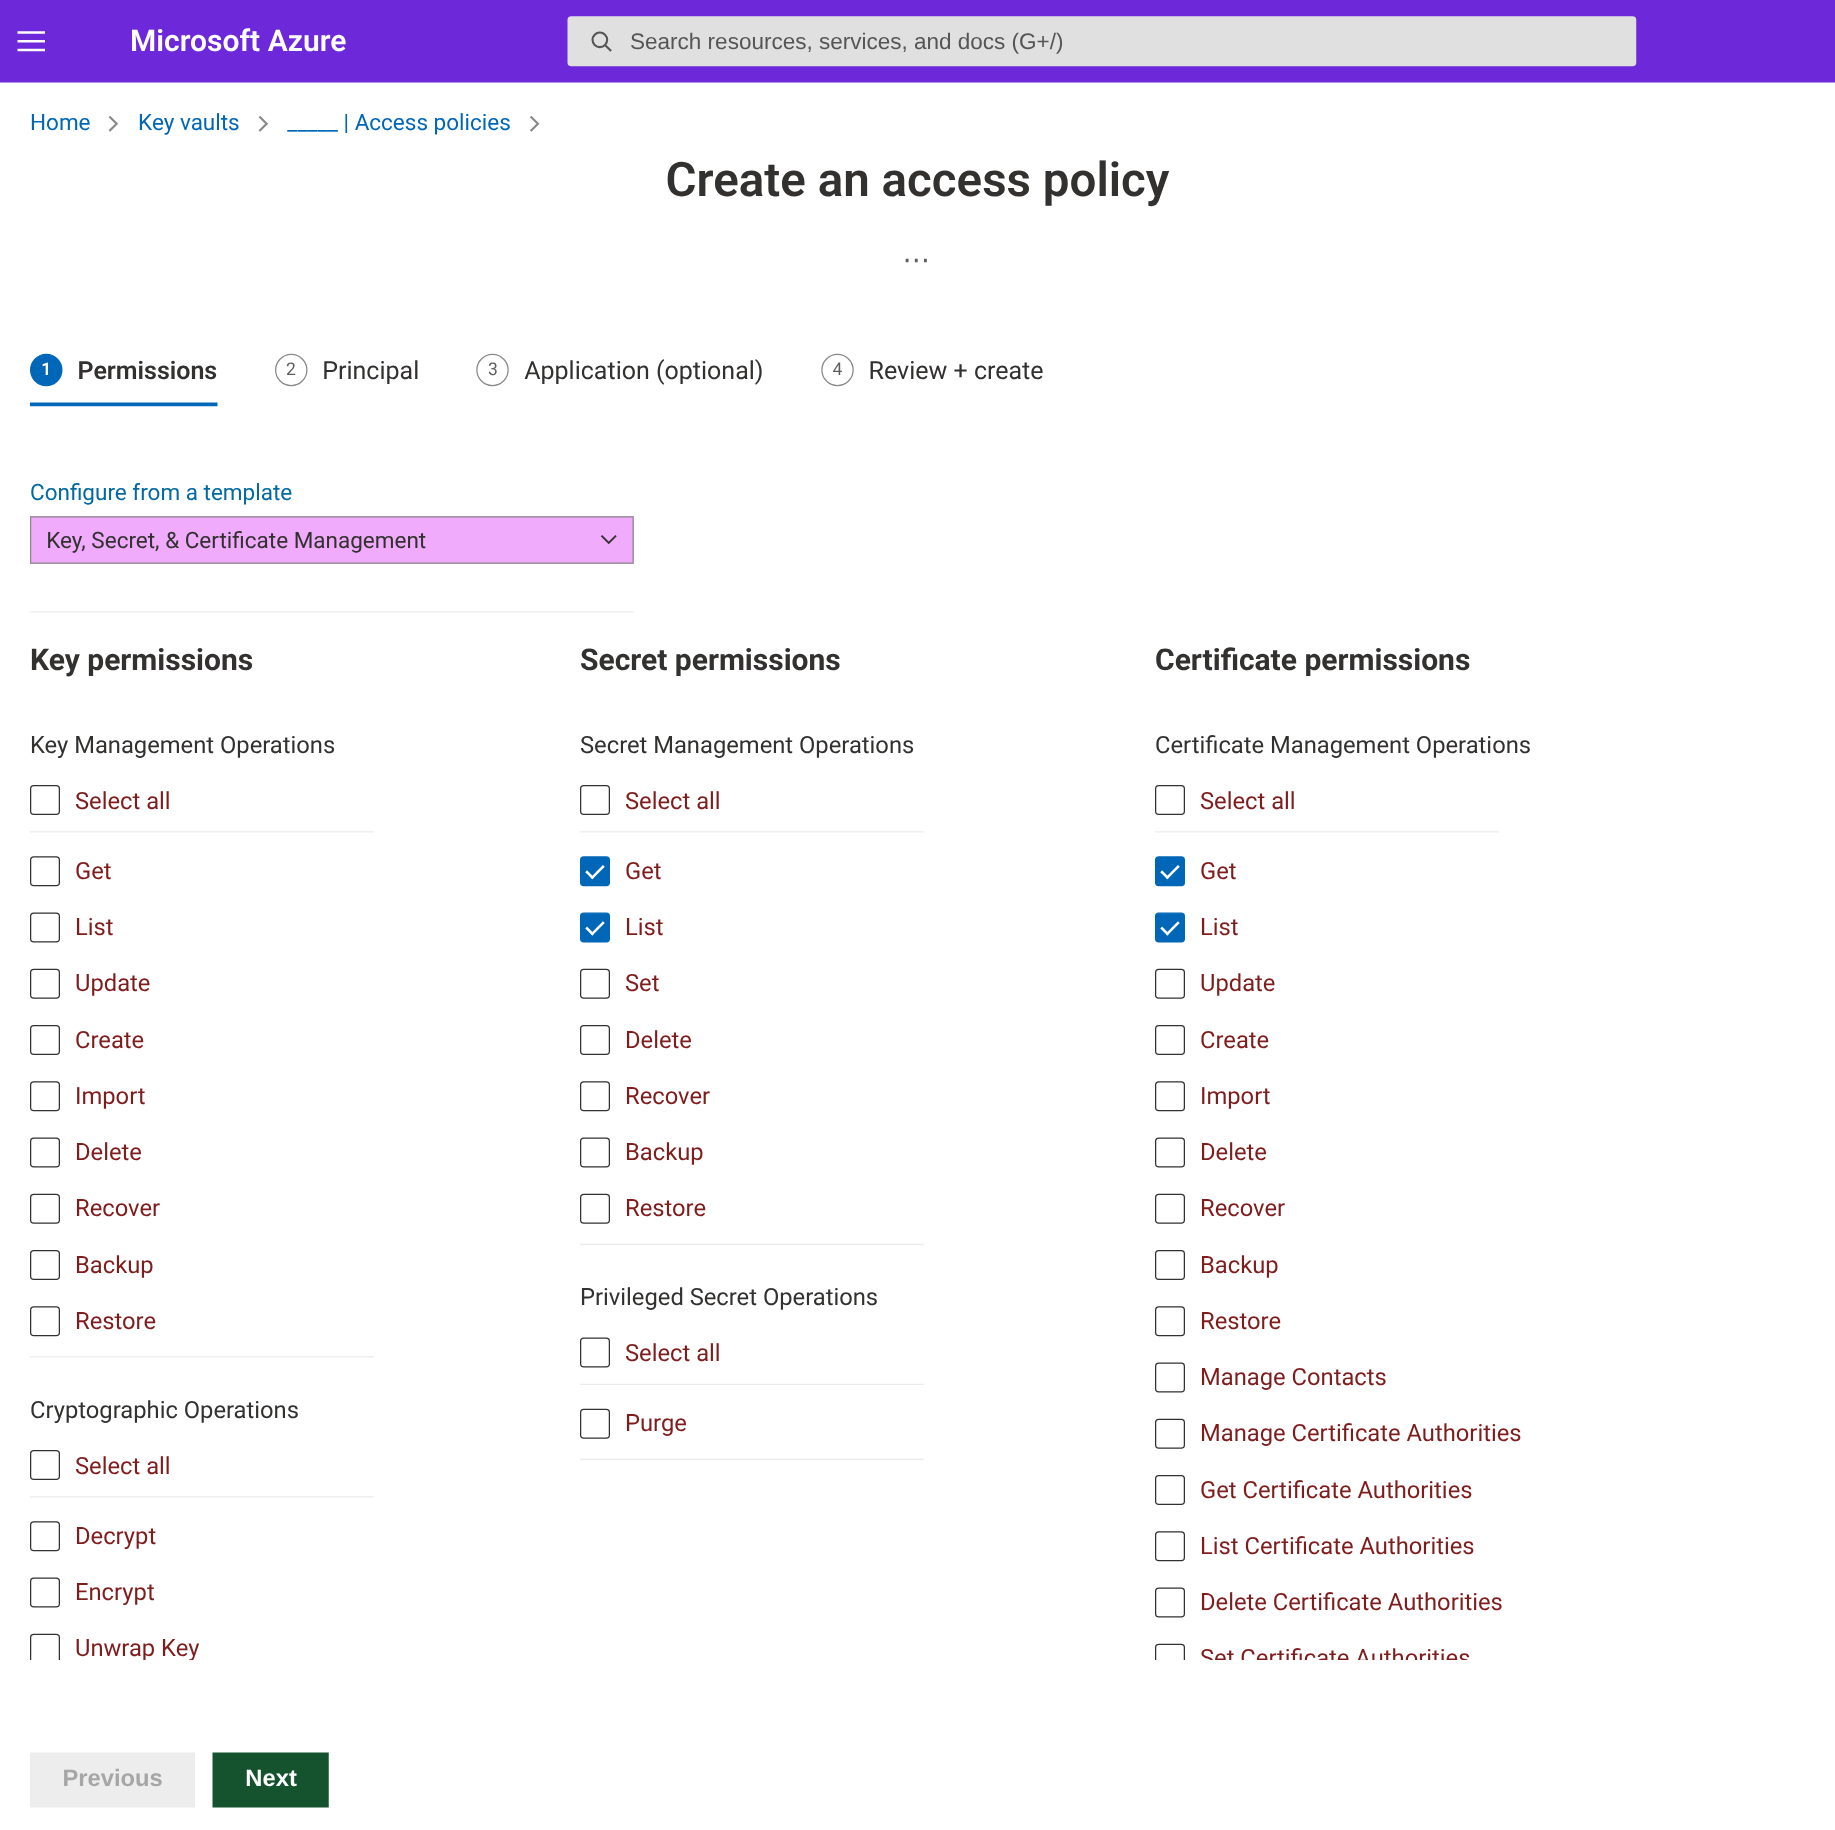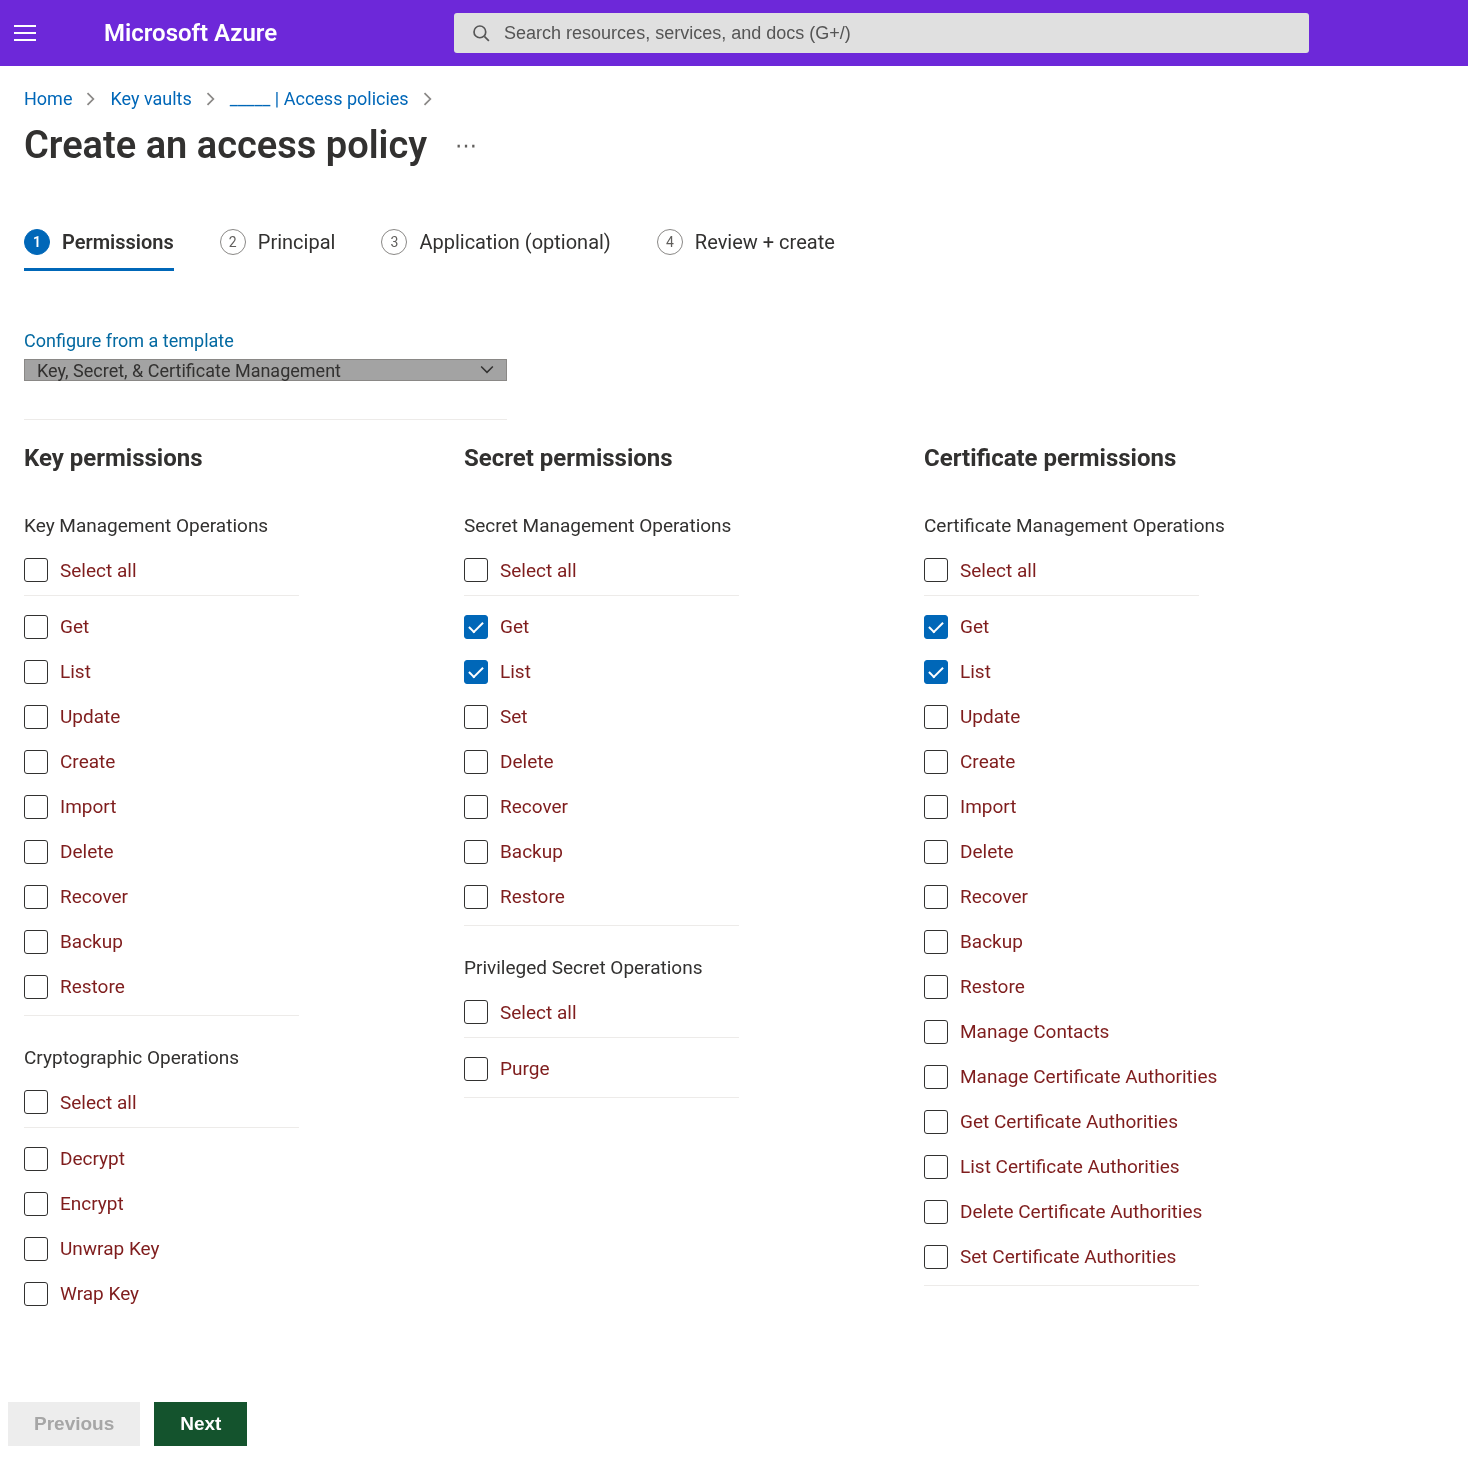--- a/index.html
+++ b/index.html
@@ -78,20 +78,21 @@
     .breadcrumb a { color: #0067b8; text-decoration: none; cursor: pointer; }
     .breadcrumb .chev { color: #605e5c; }
     .breadcrumb .chev svg { display: block; }
 
     
     .page-title-row {
       padding: 14px 24px 0 24px;
       display: flex;
       align-items: center;
       gap: 28px;
+      flex-direction: column;
     }
     .page-title {
       font-size: 38px;
       font-weight: 600;
     }
     .more-dots {
       font-size: 22px;
       color: #605e5c;
       cursor: pointer;
       letter-spacing: 2px;
@@ -148,29 +149,29 @@
       padding: 60px 24px 0 24px;
     }
     .configure label {
       font-size: 18px;
       color: #0369a1;
       display: block;
       margin-bottom: 8px;
     }
     .select {
       width: 483px;
-      height: 22px;
+      height: 38px;
       border: 1px solid #8a8886;
       display: flex;
       align-items: center;
       justify-content: space-between;
       padding: 0 12px;
       font-size: 18px;
       cursor: pointer;
-      background: #a3a3a3;
+      background: #f0abfc;
     }
     .select .chev-down svg { display: block; }
 
     .hr {
       margin: 38px 24px 0 24px;
       width: 483px;
       border-top: 1px solid #edebe9;
     }
 
     
@@ -244,21 +245,21 @@
       border-top: 1px solid #edebe9;
       width: 275px;
       margin-top: 6px;
     }
 
     
     .footer {
       position: absolute;
       left: 0; right: 17px;
       bottom: 0;
-      padding: 18px 8px;
+      padding: 18px 24px;
       display: flex;
       gap: 14px;
       background: #ffffff;
       border-top: 1px solid #ffffff;
     }
     .btn {
       height: 44px;
       padding: 0 26px;
       font-size: 19px;
       border: none;

